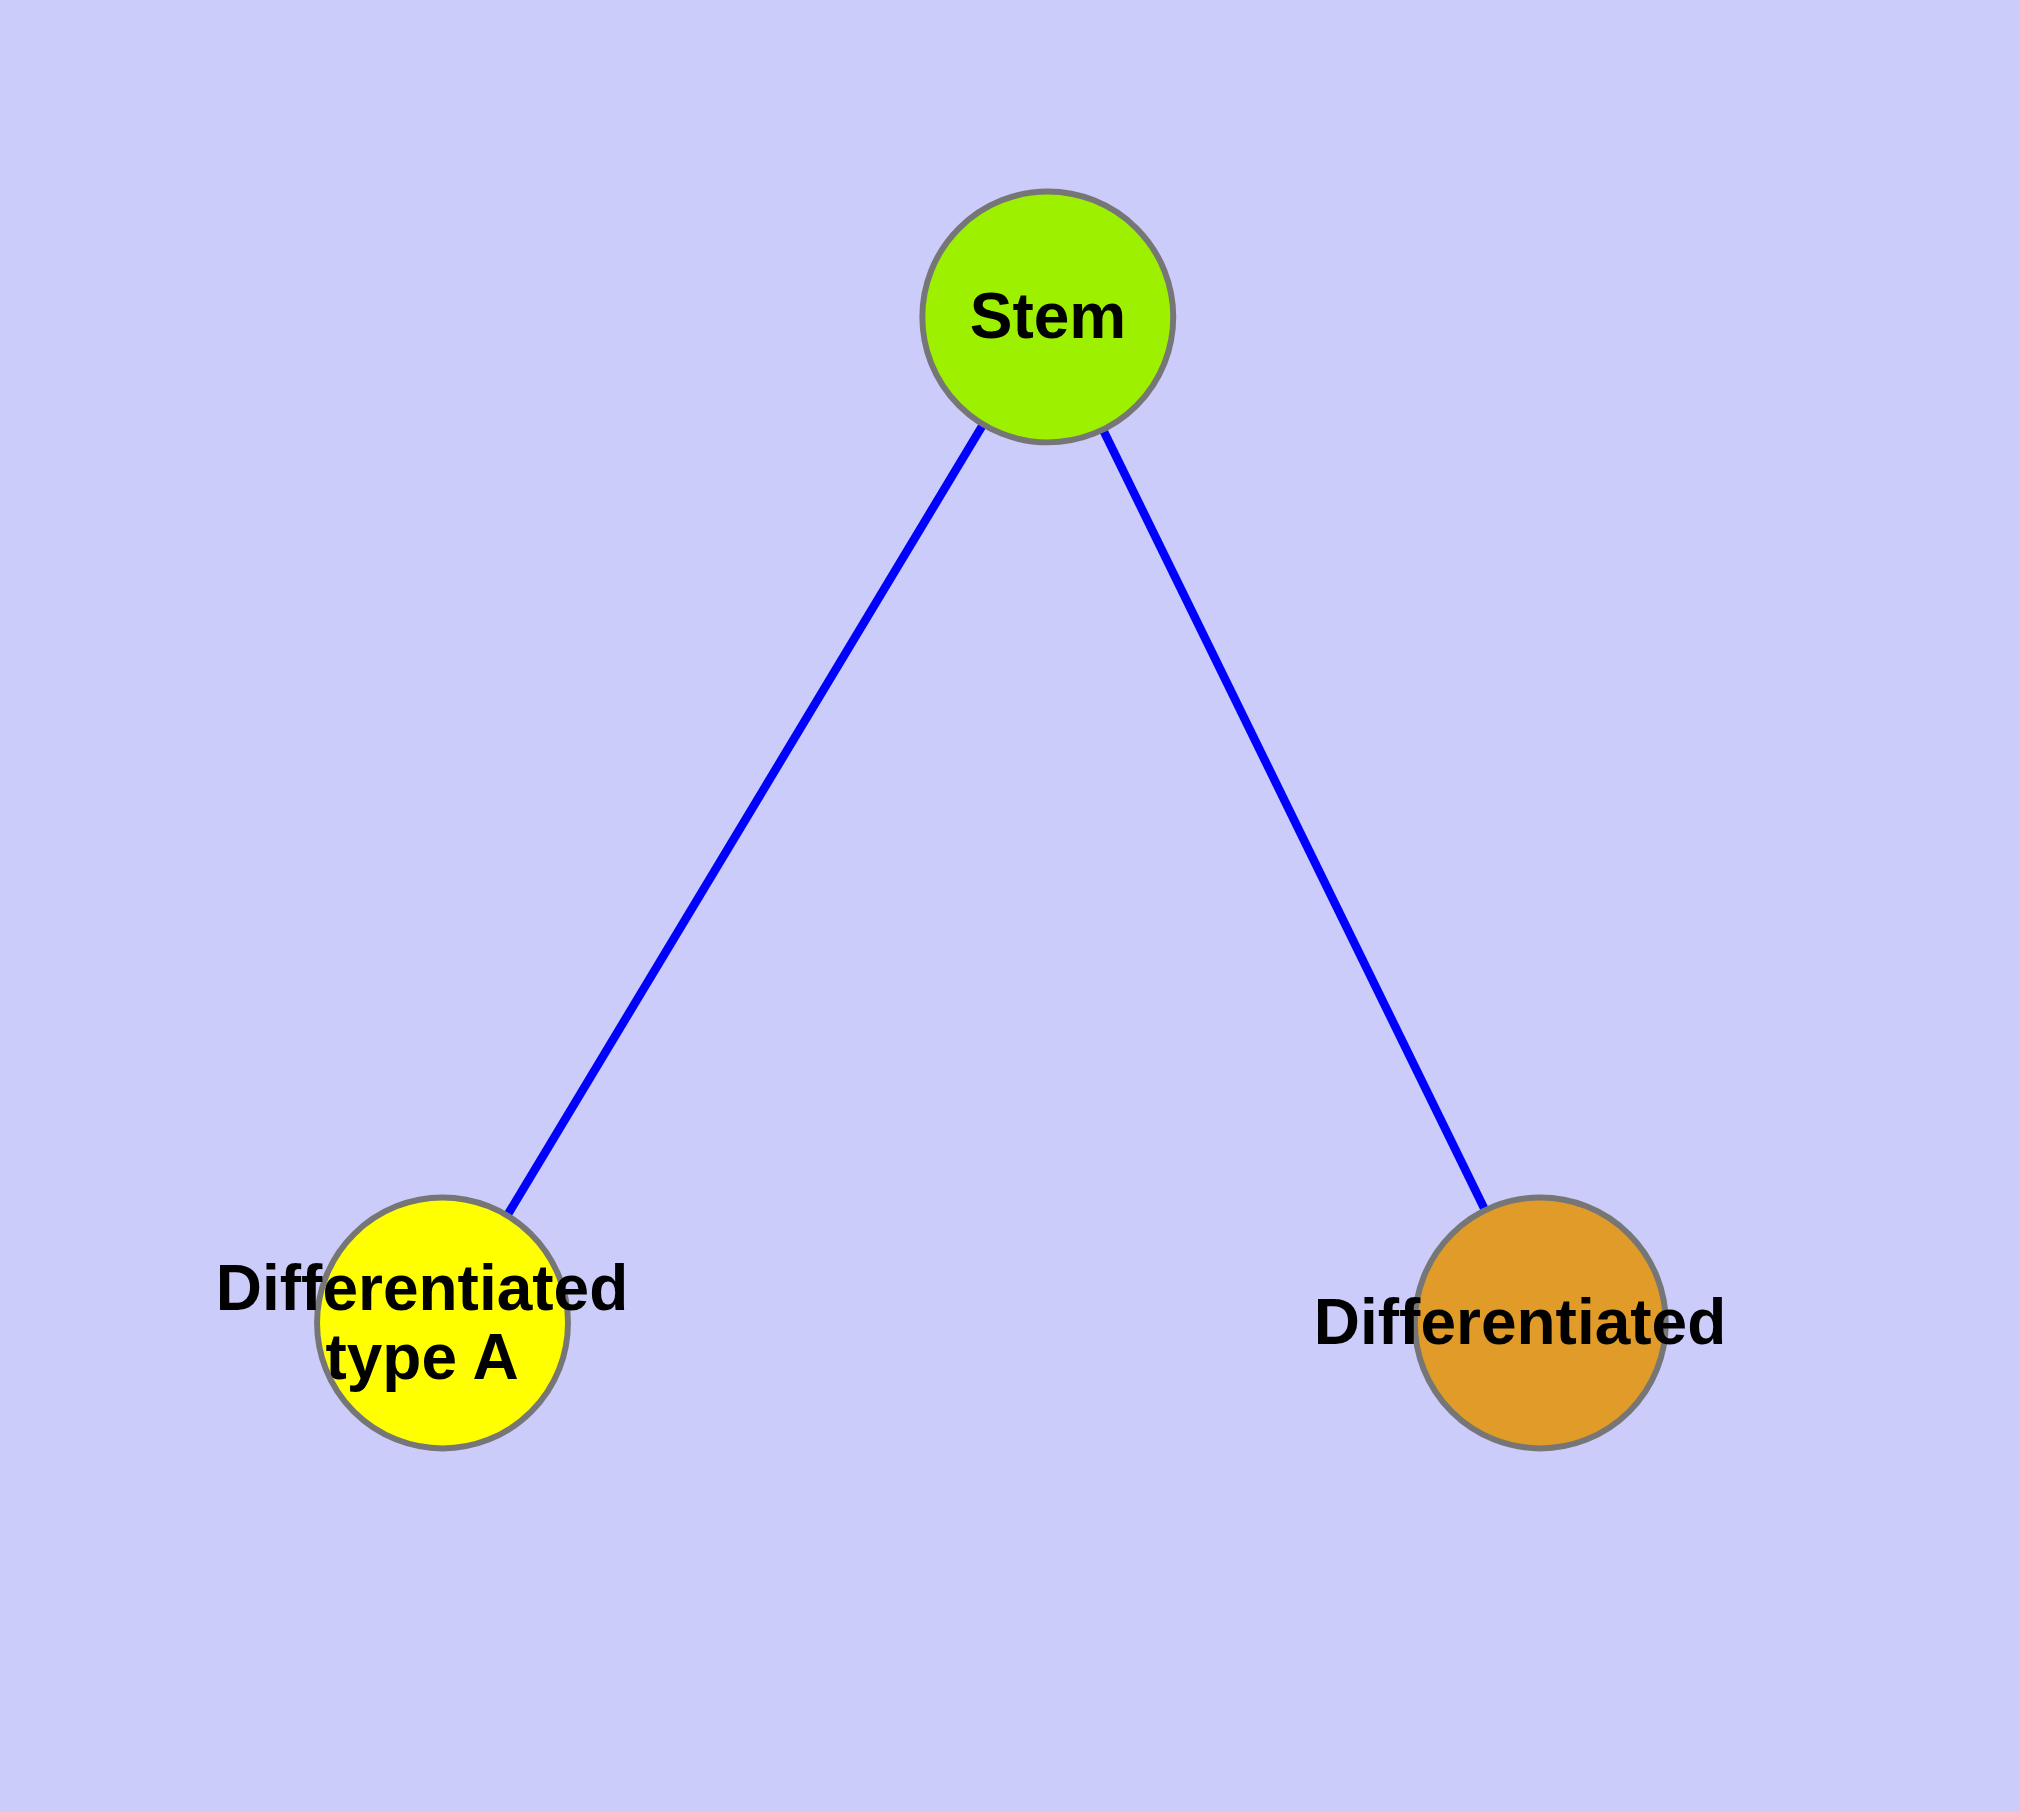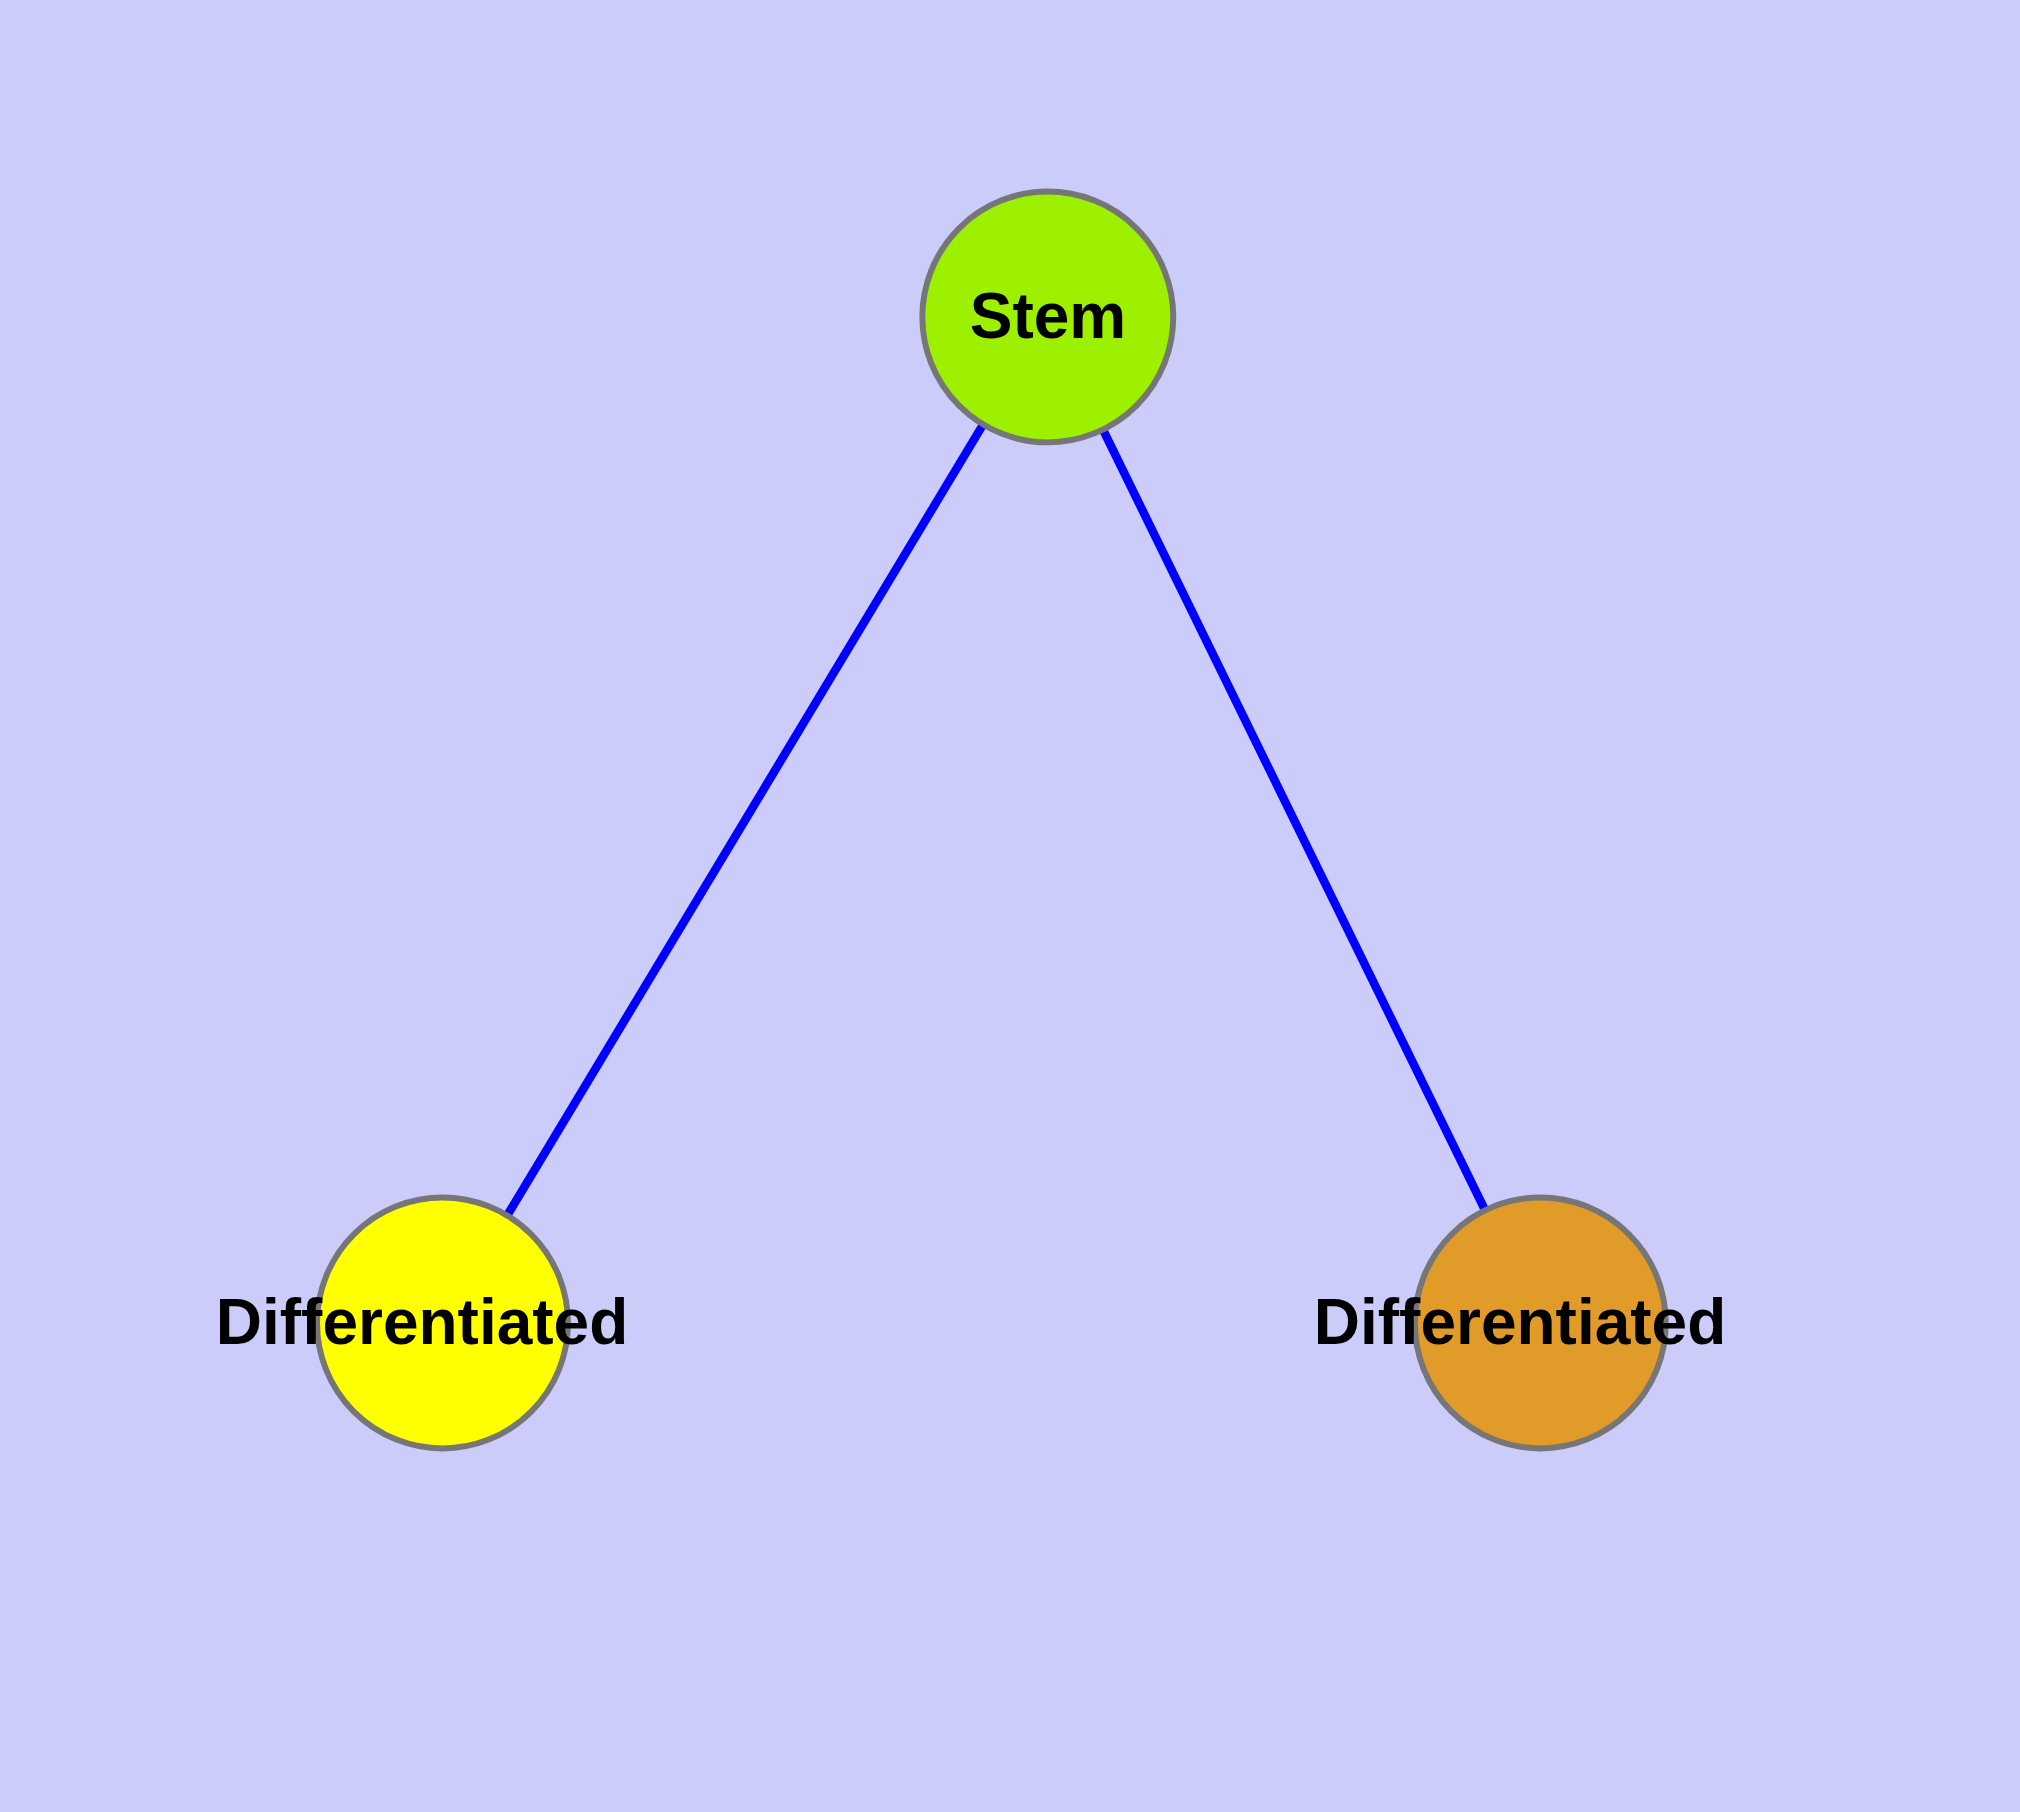--- a/index.html
+++ b/index.html
@@ -48,18 +48,18 @@
       </g>
     <g id="node-layer">
         <circle cx="1236" cy="374" r="148" fill="#9cf000" stroke="#767676" stroke-width="7"></circle>
         <circle cx="522" cy="1561" r="148" fill="#ffff00" stroke="#767676" stroke-width="7"></circle>
         <circle cx="1817" cy="1561" r="148" fill="#e09b28" stroke="#767676" stroke-width="7"></circle>
       </g>
   </svg>
 
   <div id="label-layer">
       <div class="node-label" style="left: 1048px; top: 317px; font-size: 64px; color: rgb(0, 0, 0);"><div>Stem</div></div>
-      <div class="node-label" style="left: 422px; top: 1323px; font-size: 64px; color: rgb(0, 0, 0);"><div>Differentiated</div></div>
+      <div class="node-label" style="left: 422px; top: 1323px; font-size: 64px; color: rgb(0, 0, 0);"><div>Differentiated</div><div>type A</div></div>
       <div class="node-label" style="left: 1520px; top: 1323px; font-size: 64px; color: rgb(0, 0, 0);"><div>Differentiated</div></div>
     </div>
 
 </div>
 
 
 </body></html>

